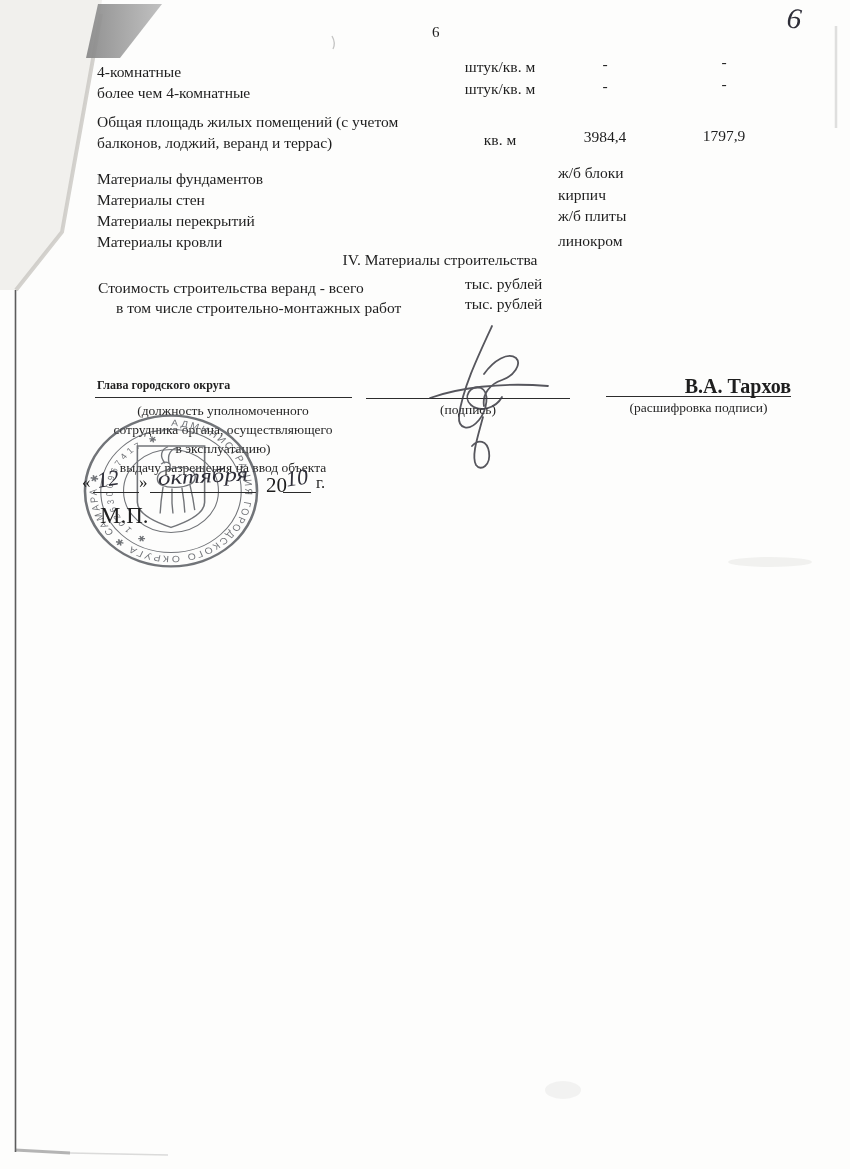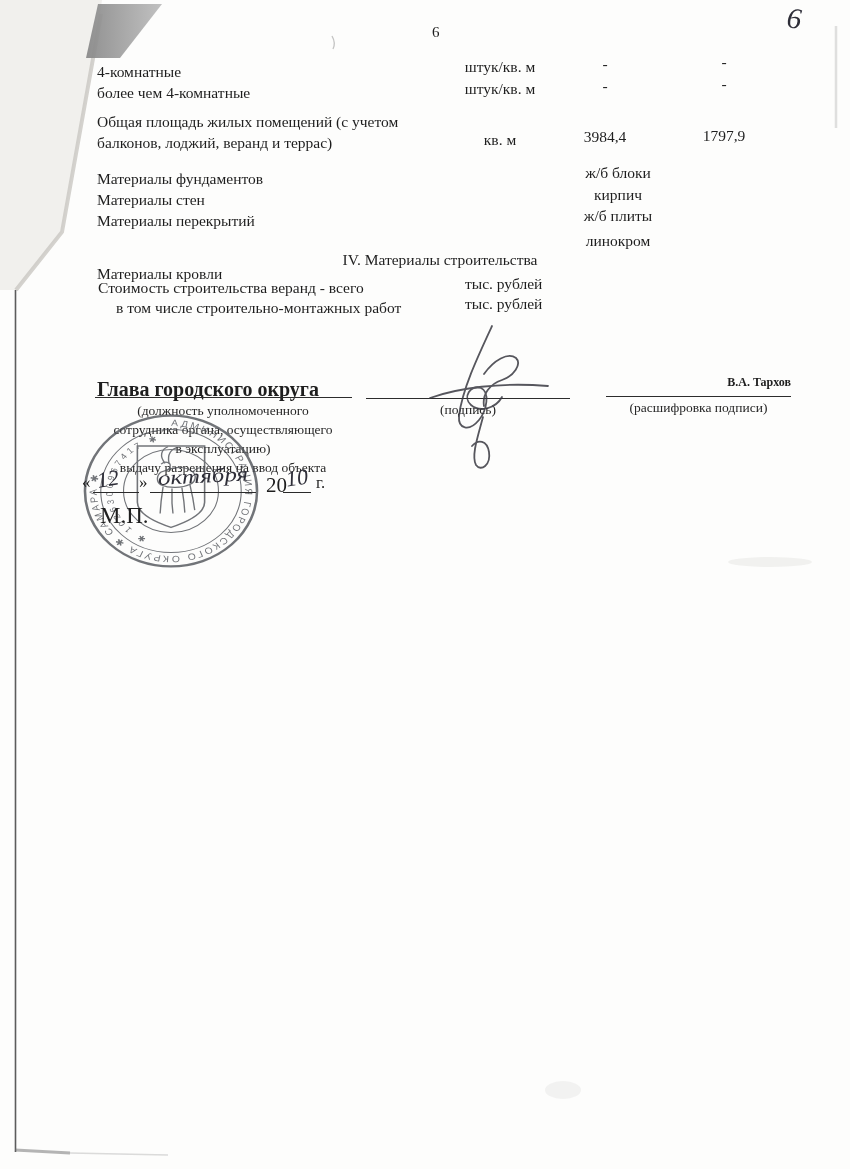--- a/index.html
+++ b/index.html
@@ -9,21 +9,21 @@
     background:#fdfdfc;
     overflow:hidden;
     font-family:"Liberation Serif","DejaVu Serif",serif;
     color:#1e1e1e;
   }
   .abs{position:absolute;}
   .txt{font-size:15.5px;white-space:nowrap;}
   .unit-col{left:452px;width:96px;text-align:center;}
   .v1-col{left:558px;width:94px;text-align:center;}
   .v2-col{left:676px;width:96px;text-align:center;}
-  .mat-col{left:558px;width:120px;text-align:center;}
+  .mat-col{left:558px;width:120px;}
   .bold{font-weight:bold;}
   .center{text-align:center;}
   .sig-line{height:0;border-bottom:1.6px solid #2c2c2c;}
   .cap{font-size:13.5px;color:#262626;}
   .hand{
     font-style:italic;color:#2e2e38;
     font-family:"Liberation Serif","DejaVu Serif",serif;
   }
   .date-underline{height:0;border-bottom:1.4px solid #2a2a2a;}
   .artifacts{position:absolute;left:0;top:0;pointer-events:none;}
@@ -92,50 +92,50 @@
   </div>
   <div>
     <span class="abs txt" style="left:97px;top:191px;">Материалы стен</span>
     <span class="abs txt mat-col" style="top:186px;">кирпич</span>
   </div>
   <div>
     <span class="abs txt" style="left:97px;top:212px;">Материалы перекрытий</span>
     <span class="abs txt mat-col" style="top:207px;">ж/б плиты</span>
   </div>
   <div>
-    <span class="abs txt" style="left:97px;top:233px;margin-top:32px;">Материалы кровли</span>
+    <span class="abs txt" style="left:97px;top:233px;">Материалы кровли</span>
     <span class="abs txt mat-col" style="top:232px;">линокром</span>
   </div>
 
   <div class="abs txt center" style="left:100px;top:251px;width:680px;">IV. Материалы строительства</div>
 
   <div>
     <span class="abs txt" style="left:98px;top:279px;">Стоимость строительства веранд - всего</span>
     <span class="abs txt" style="left:465px;top:275px;">тыс. рублей</span>
   </div>
   <div>
     <span class="abs txt" style="left:116px;top:299px;">в том числе строительно-монтажных работ</span>
     <span class="abs txt" style="left:465px;top:295px;">тыс. рублей</span>
   </div>
 
-  <div class="abs txt bold" style="left:97px;top:378px;font-size:20px;">Глава городского округа</div>
+  <div class="abs txt bold" style="left:97px;top:378px;font-size:12px;">Глава городского округа</div>
   <div class="abs sig-line" style="left:95px;top:397px;width:257px;"></div>
   <div class="abs sig-line" style="left:366px;top:398px;width:204px;"></div>
   <div class="abs sig-line" style="left:606px;top:396px;width:185px;"></div>
 
   <div class="abs cap center" style="left:88px;top:401px;width:270px;line-height:19px;">
     <div>(должность уполномоченного</div>
     <div>сотрудника органа, осуществляющего</div>
     <div>в эксплуатацию)</div>
     <div>выдачу разрешения на ввод объекта</div>
   </div>
 
   <div class="abs cap center" style="left:366px;top:402px;width:204px;">(подпись)</div>
 
-  <div class="abs txt bold" style="left:606px;top:375px;width:185px;text-align:right;font-size:12px;">В.А. Тархов</div>
+  <div class="abs txt bold" style="left:606px;top:375px;width:185px;text-align:right;font-size:20px;">В.А. Тархов</div>
   <div class="abs cap center" style="left:606px;top:400px;width:185px;">(расшифровка подписи)</div>
 
   <svg class="sig-svg" viewBox="0 0 140 155">
     <g fill="none" stroke="#3a3a42" stroke-width="1.8" stroke-linecap="round" opacity="0.85">
       <path d="M72,4 C58,34 42,68 39,94 C38,107 49,110 59,98 C67,88 70,70 61,66 C51,62 42,75 51,83 C60,91 76,86 82,75"></path>
       <path d="M64,52 C74,38 88,30 96,36 C102,42 94,54 82,58 C70,62 62,72 64,84"></path>
       <path d="M63,95 C58,114 51,134 56,143 C61,150 71,143 69,130 C67,118 58,117 52,124"></path>
       <path d="M10,76 C38,66 80,60 128,64"></path>
     </g>
   </svg>

